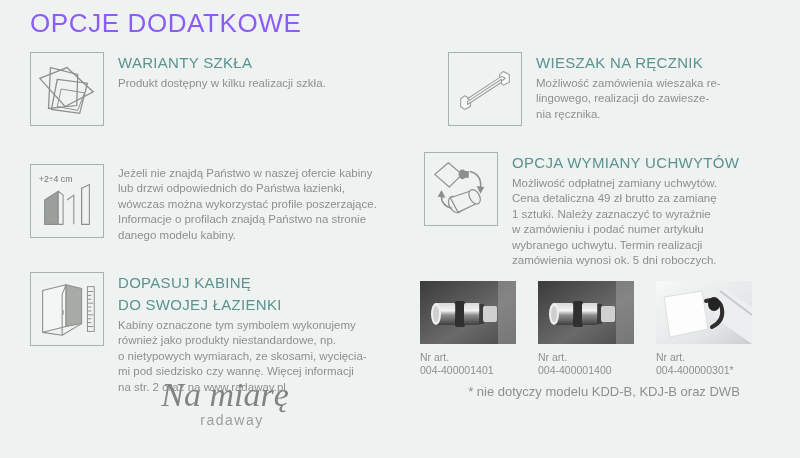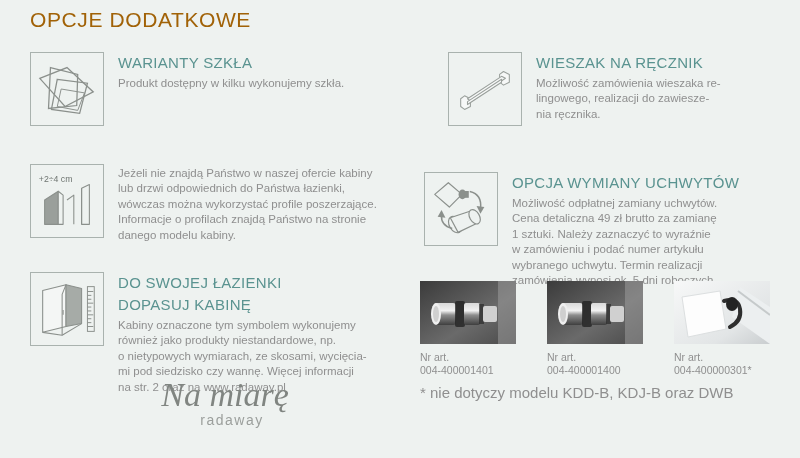--- a/index.html
+++ b/index.html
@@ -7,22 +7,22 @@
     width:800px;height:458px;
     background:#eef2f0;
     font-family:"Liberation Sans", sans-serif;
     overflow:hidden;
     position:relative;
   }
   .page{position:relative;width:800px;height:458px;box-sizing:border-box;}
 
   .page-title{
     position:absolute;left:30px;top:8px;
-    font-size:21px;letter-spacing:.6px;
-    color:#a16207;font-weight:400;
+    font-size:26px;letter-spacing:.6px;
+    color:#8b5cf6;font-weight:400;
     white-space:nowrap;
   }
 
   .feature{position:absolute;display:flex;align-items:flex-start;}
   .iconbox{
     width:74px;height:74px;min-width:74px;
     border:1px solid #a9b2ae;
     background:#eef2f0;
     box-sizing:border-box;
     position:relative;
@@ -37,39 +37,39 @@
   }
   .fbody{
     color:#8f8f8f;font-size:11.5px;line-height:15.4px;
     white-space:pre-line;
   }
 
   
   #f-glass   {left:30px; top:52px;}
   #f-towel   {left:424px;top:52px;padding-left:24px;}
   #f-profile {left:30px; top:164px;}
-  #f-handles {left:424px;top:172px;justify-content:flex-end;}
+  #f-handles {left:424px;top:152px;justify-content:flex-end;}
   #f-fit     {left:30px; top:272px;}
 
   
   .products{position:absolute;left:420px;top:281px;width:370px;}
-  .prow{display:flex;gap:31px;}
+  .prow{display:flex;gap:22px;}
   .pcard{width:96px;}
   .pphoto{
     width:96px;height:63px;overflow:hidden;position:relative;
     border:0;
   }
   .pphoto svg{display:block;width:96px;height:63px;}
   .pcap{
     color:#8f8f8f;font-size:10.5px;line-height:13px;
     margin-top:7px;white-space:pre-line;
   }
   .pnote{
-    color:#8f8f8f;font-size:15px;margin-top:7px;
-    text-align:left;padding-right:2px;
+    color:#8f8f8f;font-size:13px;margin-top:7px;
+    text-align:center;padding-right:2px;
   }
 
   
   .logo{position:absolute;left:120px;top:372px;width:210px;text-align:right;}
   .logo svg{display:block;}
 </style>
 </head>
 <body>
 
 <div class="page">
@@ -82,21 +82,21 @@
         <g fill="none" stroke="#8b908c" stroke-width="1.3">
           <polygon points="9,26 37,15 64,40 35,55"></polygon>
           <polygon points="20,15 48,22 47,54 18,57"></polygon>
           <polygon points="27,27 58,31 50,62 21,58"></polygon>
           <polygon points="31,37 55,41 48,59 27,55" stroke-width="1"></polygon>
         </g>
       </svg>
     </div>
     <div class="ftext">
       <div class="fhead">WARIANTY SZKŁA</div>
-      <div class="fbody">Produkt dostępny w kilku wykonujemy szkła.</div>
+      <div class="fbody">Produkt dostępny w kilku realizacji szkła.</div>
     </div>
   </div>
 
   <div class="feature" id="f-towel">
     <div class="iconbox">
       <svg viewBox="0 0 74 74">
         <g fill="#f6f8f7" stroke="#9aa09c" stroke-width="1.1" stroke-linejoin="round">
           <polygon points="12,47 16,44 22,47 22,55 16,58 12,55"></polygon>
           <polygon points="52,22 56,19 62,22 62,30 56,33 52,30"></polygon>
           <polygon points="19,47 54,24 58,26 23,50"></polygon>
@@ -183,22 +183,22 @@
           <line x1="58" y1="35" x2="62" y2="35"></line>
           <line x1="58" y1="39" x2="62" y2="39"></line>
           <line x1="58" y1="43" x2="64" y2="43"></line>
           <line x1="58" y1="47" x2="62" y2="47"></line>
           <line x1="58" y1="51" x2="62" y2="51"></line>
           <line x1="58" y1="55" x2="64" y2="55"></line>
         </g>
       </svg>
     </div>
     <div class="ftext">
+      <div class="fhead">DOPASUJ KABINĘ</div>
       <div class="fhead">DO SWOJEJ ŁAZIENKI</div>
-      <div class="fhead">DOPASUJ KABINĘ</div>
       <div class="fbody">Kabiny oznaczone tym symbolem wykonujemy
 również jako produkty niestandardowe, np.
 o nietypowych wymiarach, ze skosami, wycięcia-
 mi pod siedzisko czy wannę. Więcej informacji
 na str. 2 oraz na www.radaway.pl</div>
     </div>
   </div>
 
   <div class="products">
     <div class="prow">

